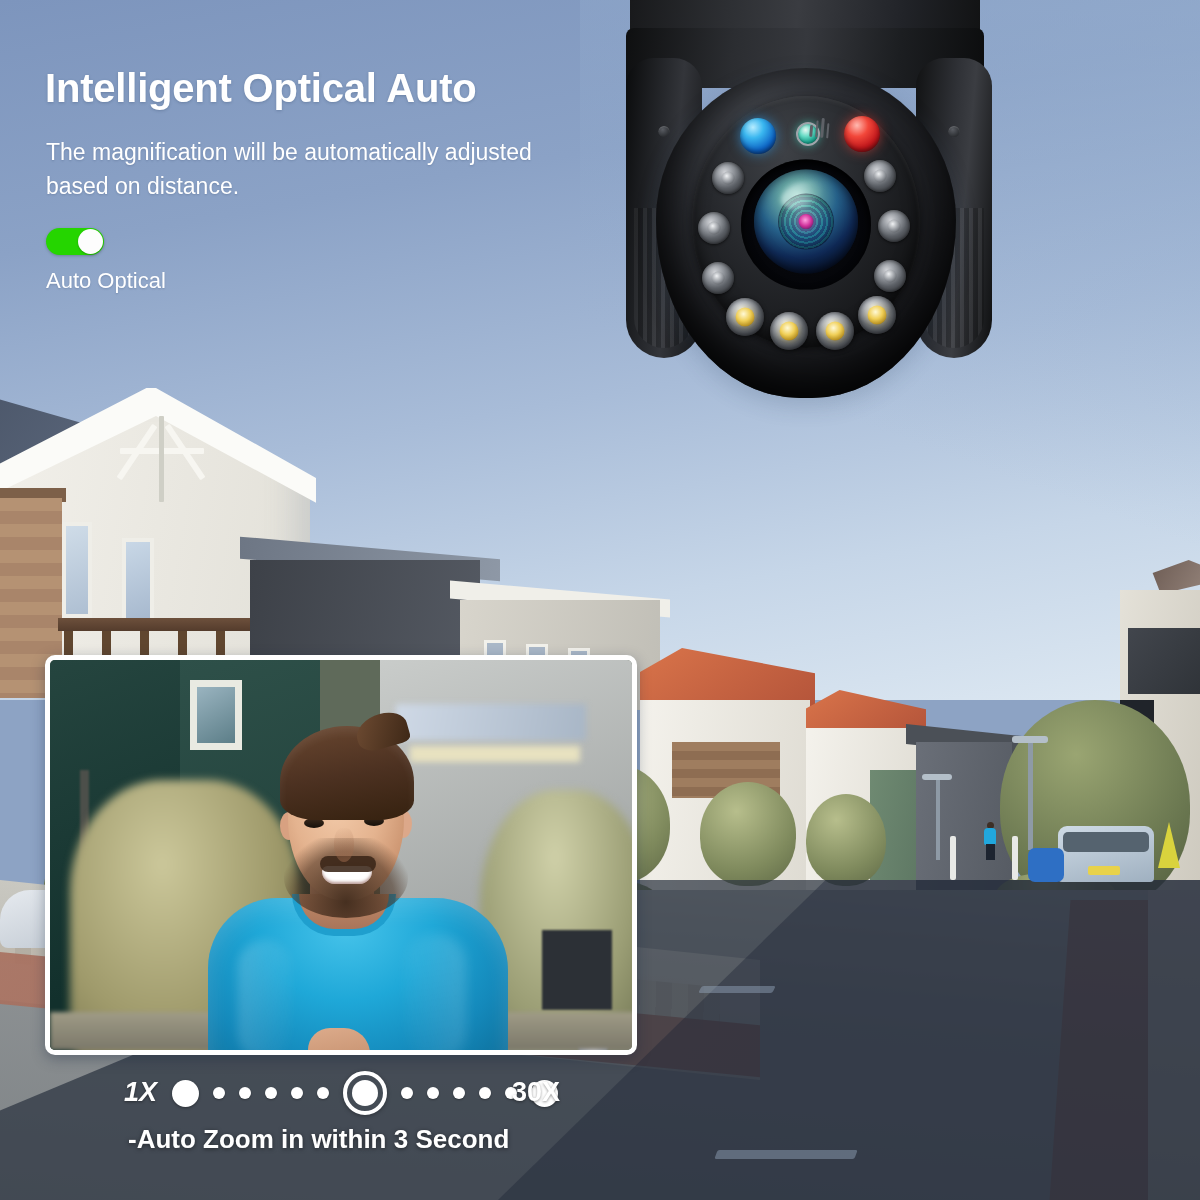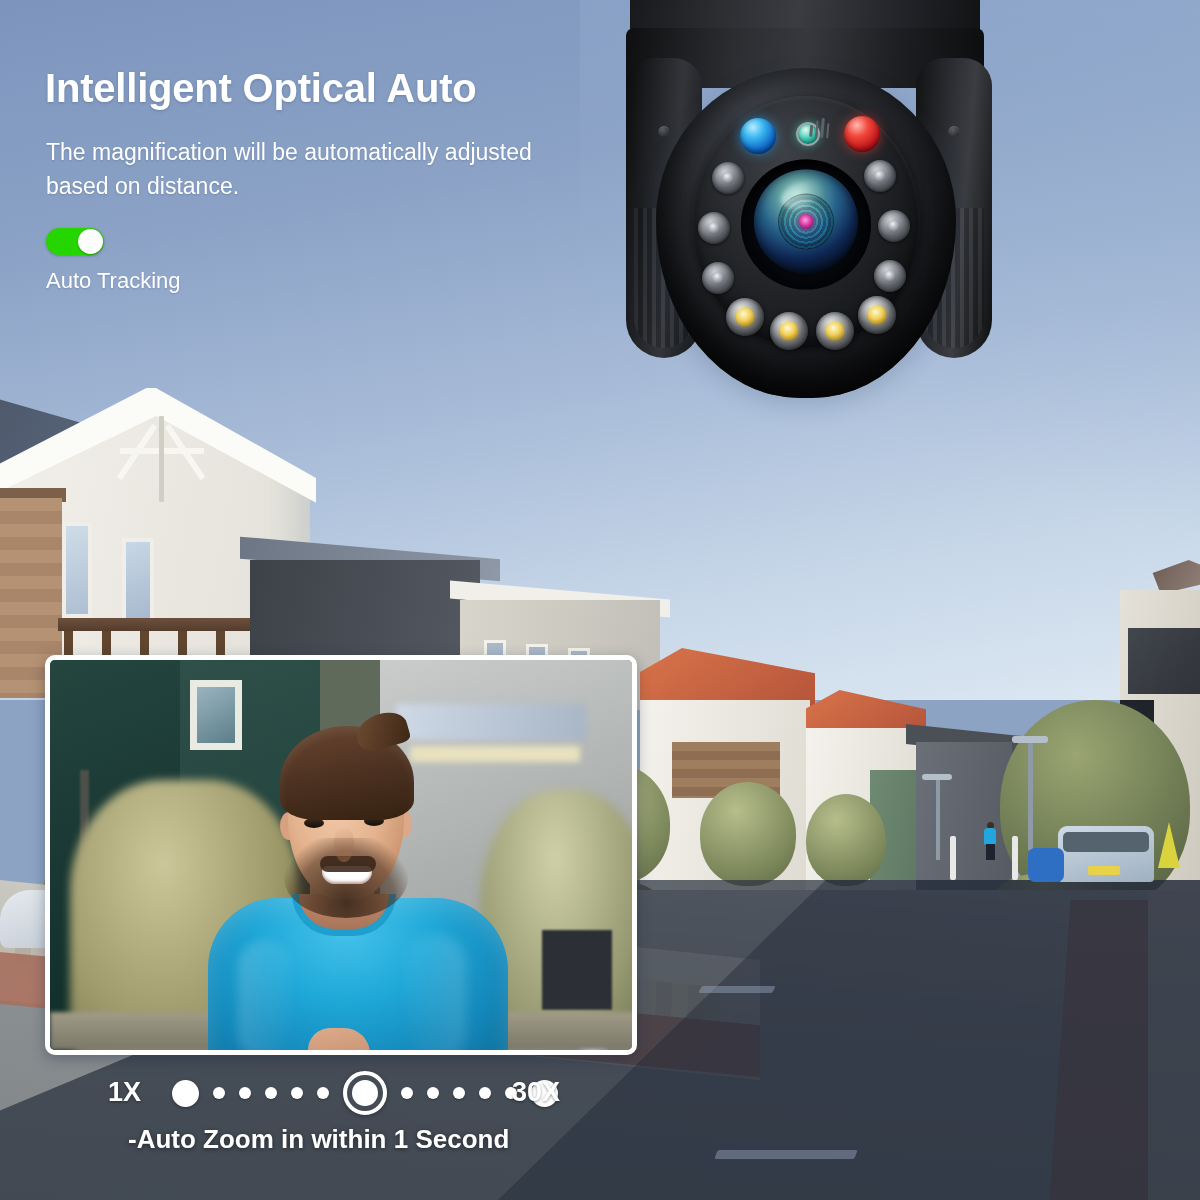--- a/index.html
+++ b/index.html
@@ -562,21 +562,21 @@
     position:absolute; left:140px; top:166px; width:56px; height:16px;
     background:rgba(58,38,24,.88); border-radius:10px;
   }
 
   
   #slider { position:absolute; left:0; top:1070px; width:640px; height:46px; }
   .sl-label {
     position:absolute; top:7px; font-size:27px; font-weight:bold; color:#ffffff;
     text-shadow:0 1px 3px rgba(0,0,0,.42);
   }
-  .sl-label.min { left:108px; }
+  .sl-label.min { left:124px;font-style:italic; }
   .sl-label.max { left:512px; }
   .sl-track {
     position:absolute; left:172px; top:0; width:330px; height:46px;
     display:flex; align-items:center;
   }
   .dot-big {
     width:27px; height:27px; border-radius:50%; background:#ffffff; flex:none;
     box-shadow:0 1px 3px rgba(0,0,0,.38);
   }
   .dot-small {
@@ -701,21 +701,21 @@
 </div>
 
 <div class="headline">Intelligent Optical Auto</div>
 <div class="subline">The magnification will be automatically adjusted based on distance.</div>
 
 <div class="toggle-row">
   <div class="toggle">
     <div class="knob"></div>
   </div>
 </div>
-<div class="toggle-label">Auto Tracking</div>
+<div class="toggle-label">Auto Optical</div>
 
 <div id="camera">
 
   <div class="cam-topcap"></div>
   <div class="cam-logo">
     
     
   </div>
   <div class="cam-shoulder"></div>
 
@@ -832,13 +832,13 @@
     <div class="dot-small"></div>
     <div class="gap-s"></div>
     <div class="dot-small"></div>
     <div class="gap-s"></div>
     <div class="dot-big"></div>
   </div>
 
   <div class="sl-label max">30X</div>
 </div>
 
-<div class="caption">-Auto Zoom in within 1 Second</div>
+<div class="caption">-Auto Zoom in within 3 Second</div>
 
 </body></html>

